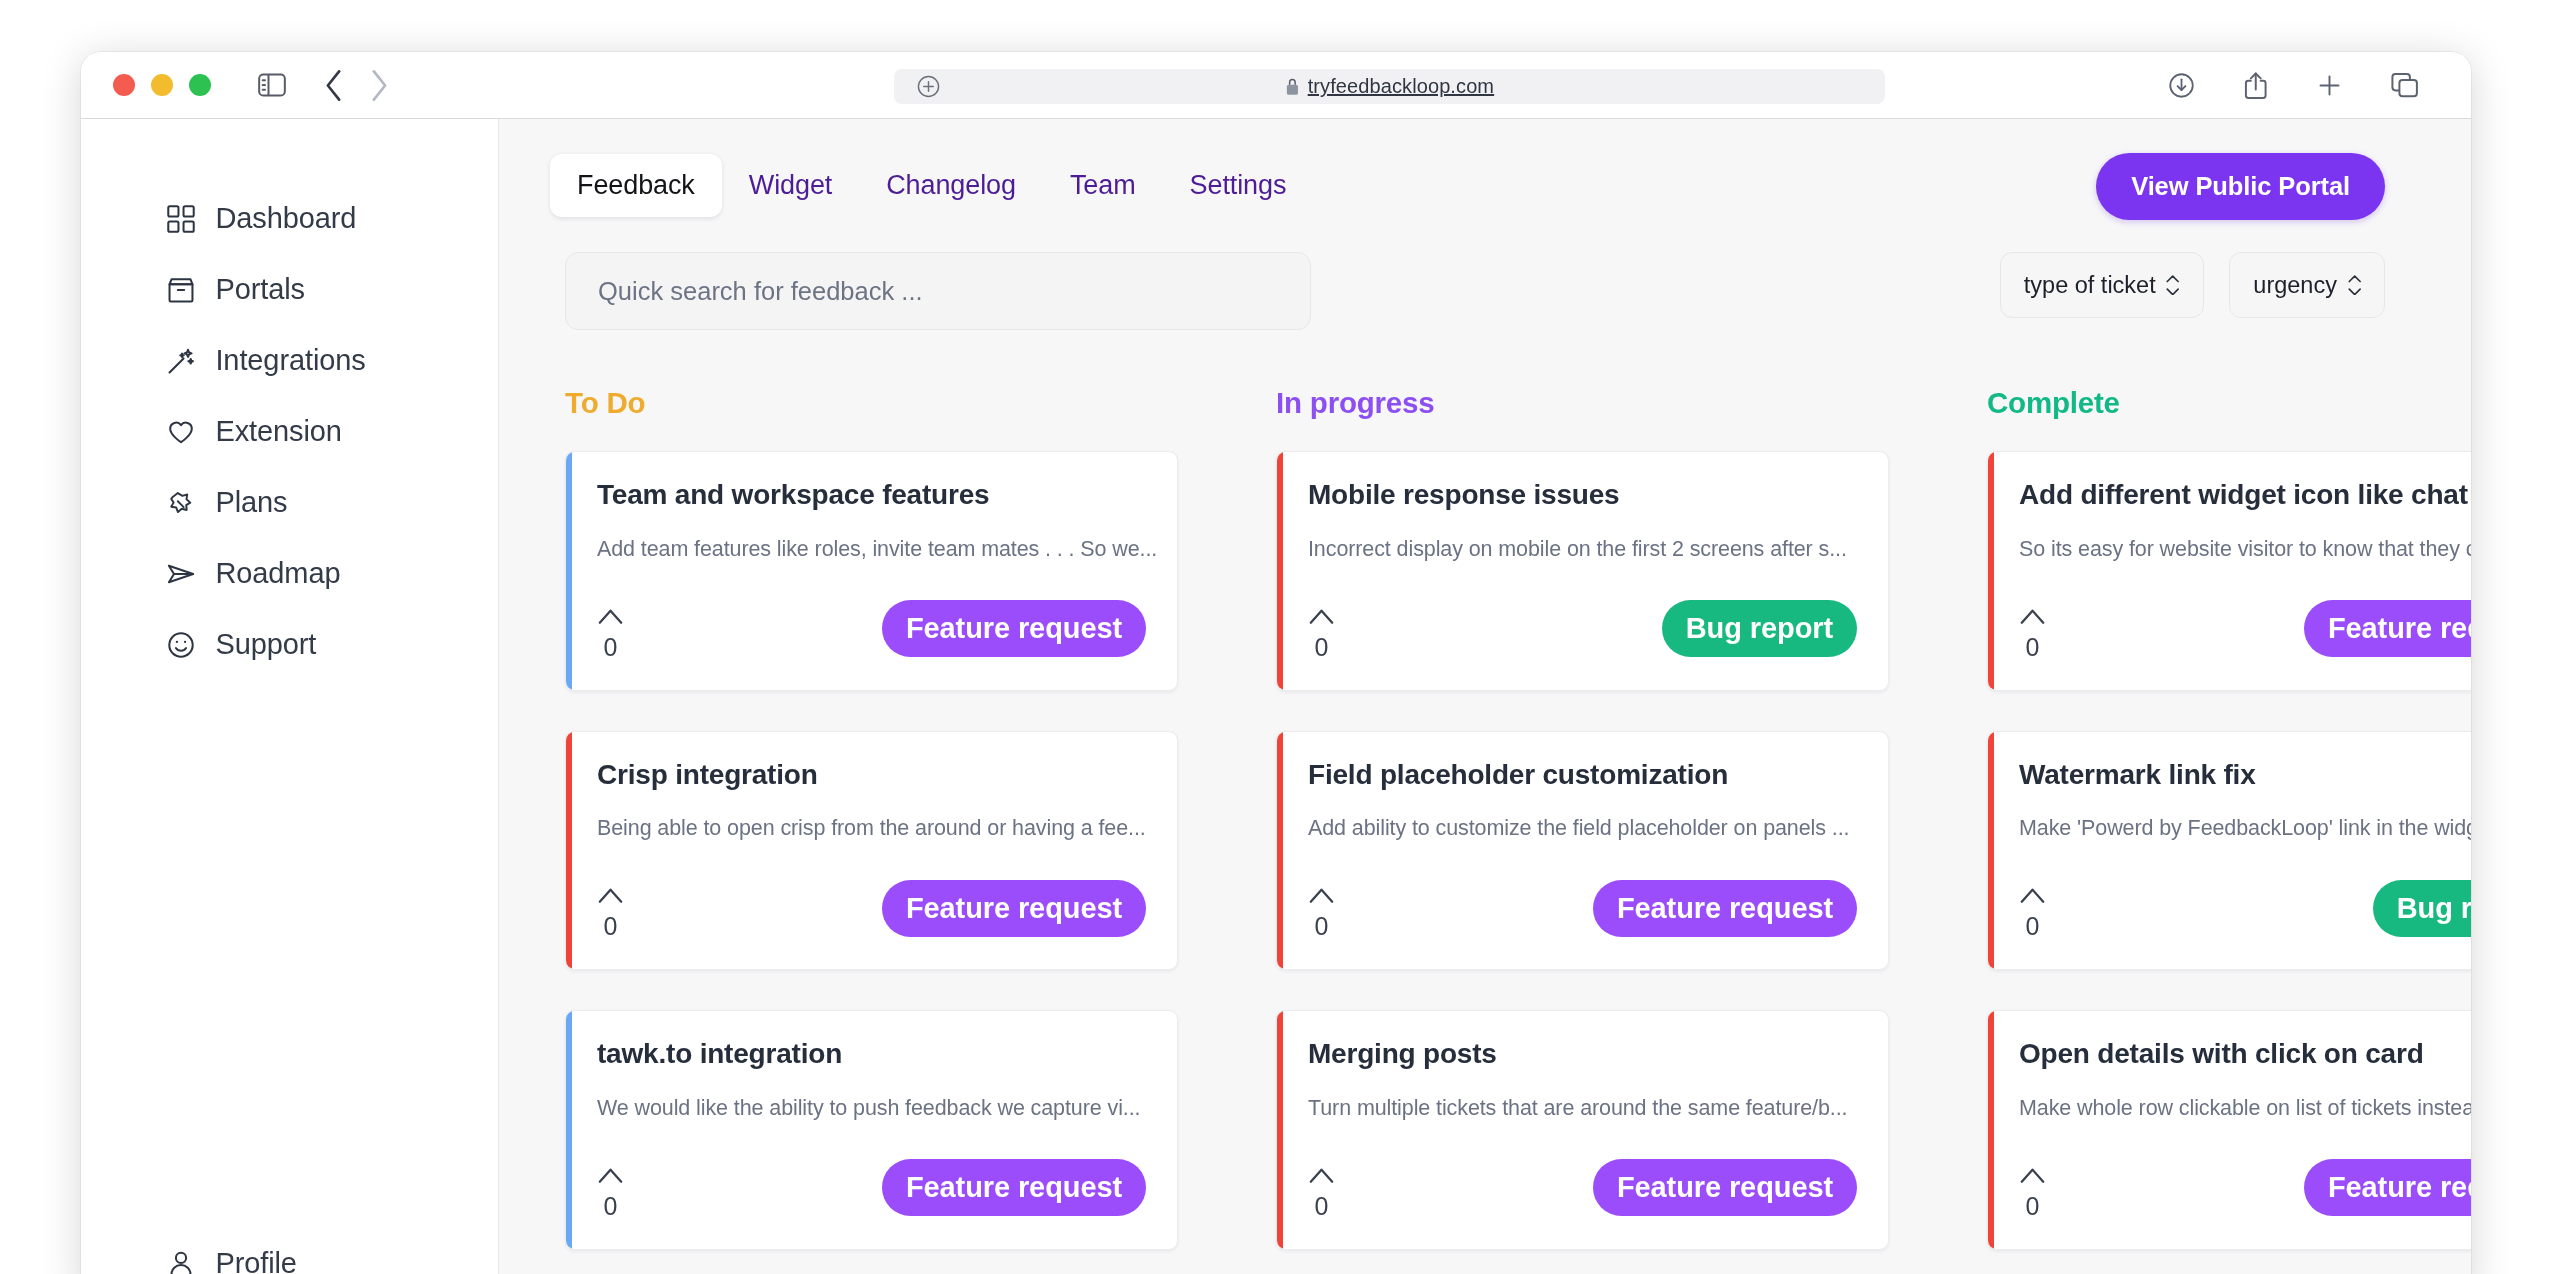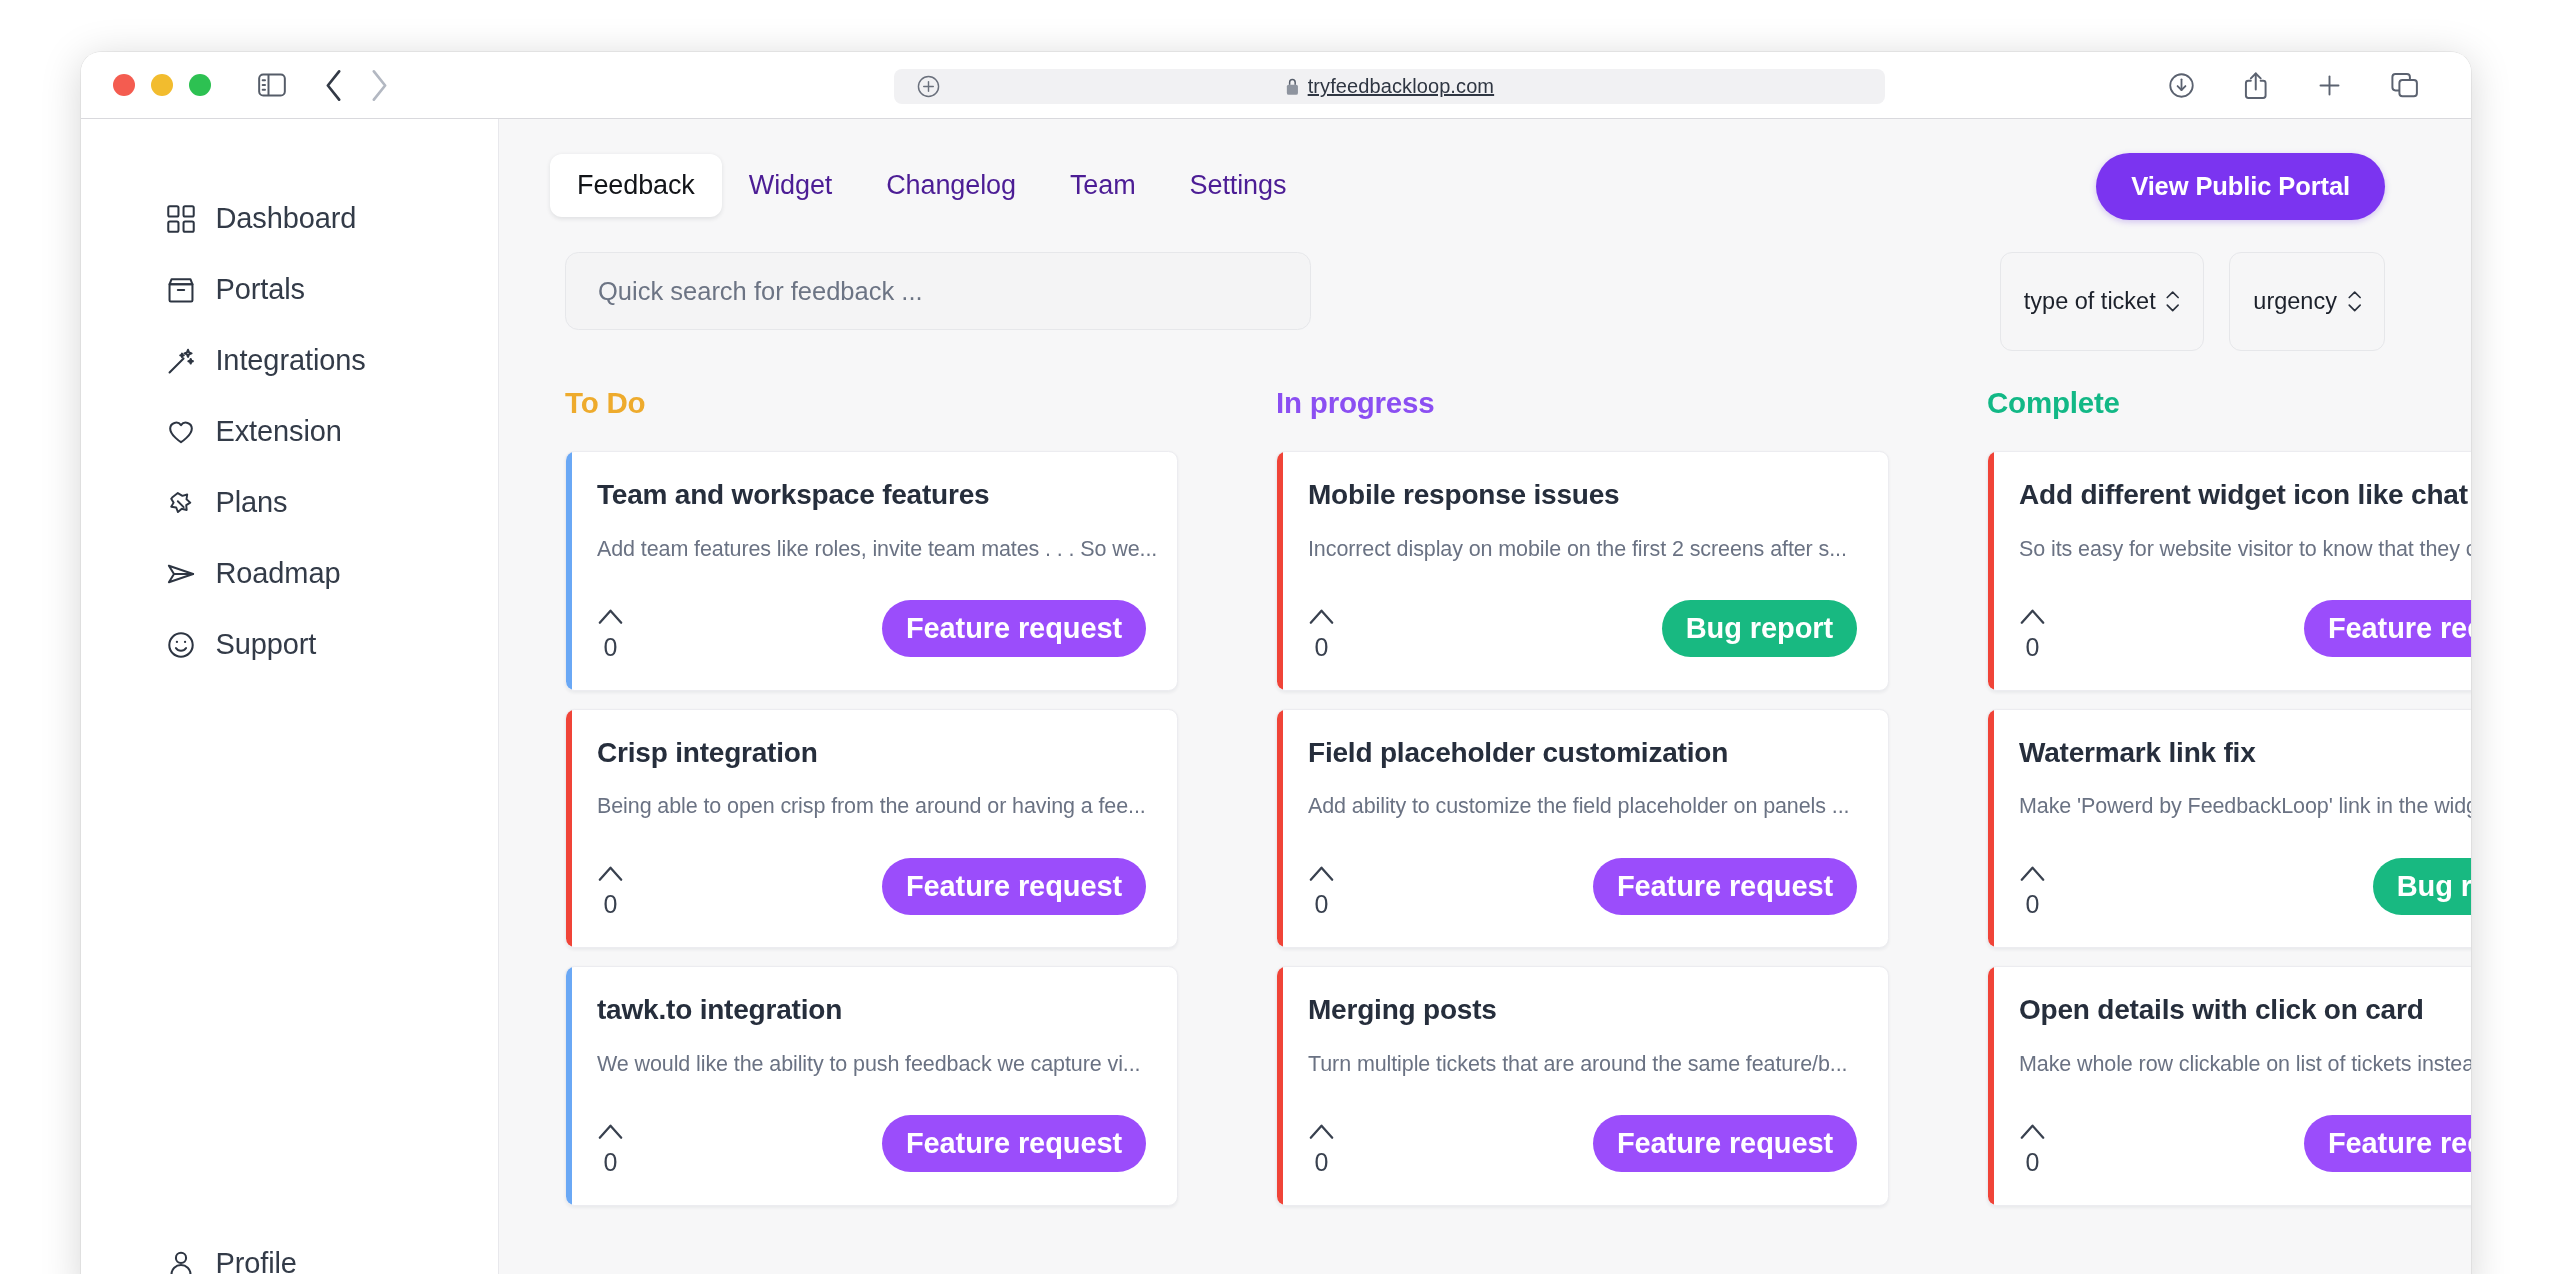--- a/index.html
+++ b/index.html
@@ -194,21 +194,21 @@
     outline: none;
   }
   #search-input::placeholder { color: #6c7484; opacity: 1; }
 
   #filters {
     position: absolute;
     right: 86px; top: 0;
     display: flex; gap: 25.5px;
   }
   .filter-select {
-    height: 99px;
+    height: 66px;
     min-width: 144px;
     background: #f6f6f7;
     border: 0.7px solid #e6e7ea;
     border-radius: 12px;
     display: flex; align-items: center; justify-content: center; gap: 10.7px;
     padding: 0 23px;
     font-size: 23.5px;
     color: #1c212b;
     cursor: pointer;
     white-space: nowrap;
@@ -232,21 +232,21 @@
     letter-spacing: -0.2px;
     margin-bottom: 31px;
   }
   .card {
     position: relative;
     background: #ffffff;
     border-radius: 9.4px;
     border: 0.7px solid #ececf0;
     box-shadow: 0 1.3px 3.4px rgba(25,30,45,0.06);
     padding: 27px 31px 28px 31px;
-    margin-bottom: 18px;
+    margin-bottom: 40px;
     overflow: hidden;
   }
   .card::before {
     content: "";
     position: absolute;
     left: 0; top: 0; bottom: 0;
     width: 6px;
     background: var(--accent, #5fa6f7);
   }
   .card-title {

